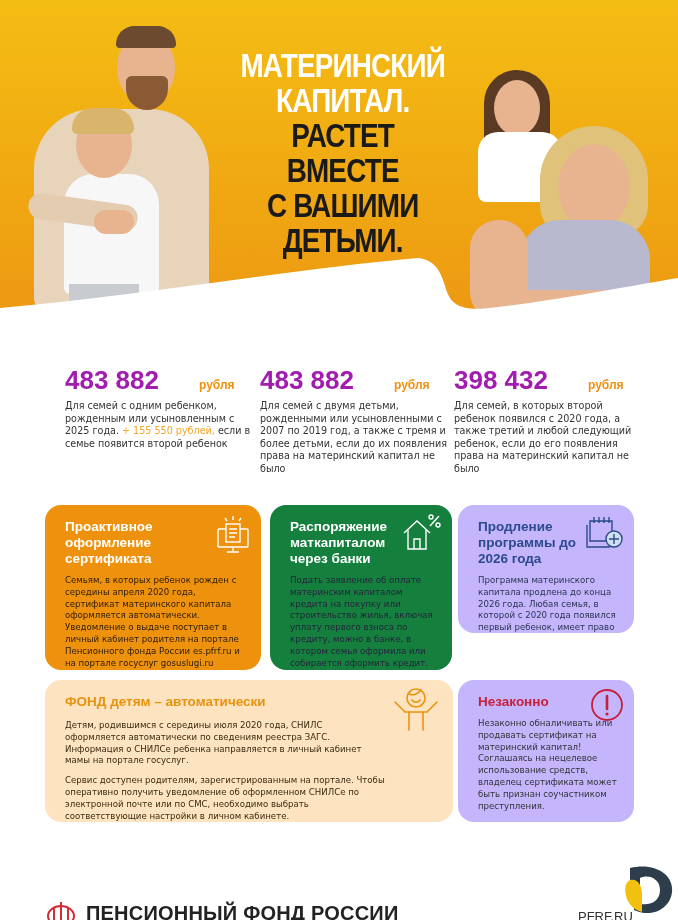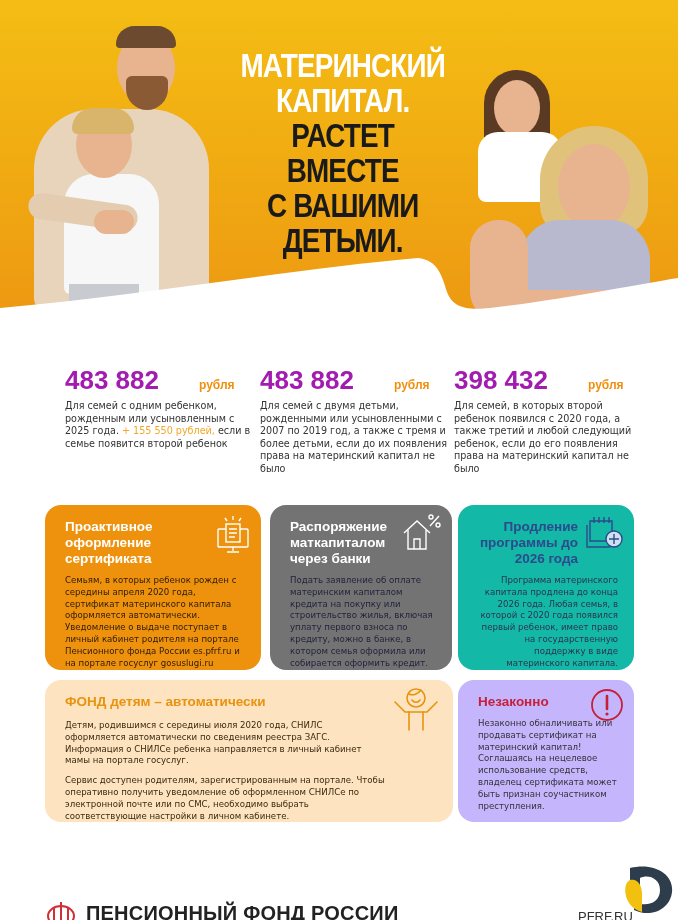--- a/index.html
+++ b/index.html
@@ -29,24 +29,24 @@
 
   
   .card { position: absolute; border-radius: 16px; padding: 14px 16px 10px 20px; overflow: hidden; }
   .card .title { font-family: "Liberation Sans", sans-serif; font-weight: 700; font-size: 13.5px; line-height: 16px; }
   .card .text { font-size: 8.6px; line-height: 11.8px; margin-top: 8px; }
   .card .icon { position: absolute; }
 
   .c1 { left: 45px; top: 505px; width: 216px; height: 165px; background: #ee920d; }
   .c1 .title { color: #fff; }
   .c1 .text { color: #2e1b06; }
-  .c2 { left: 270px; top: 505px; width: 182px; height: 165px; background: #737373; }
+  .c2 { left: 270px; top: 505px; width: 182px; height: 165px; background: #15803d; }
   .c2 .title { color: #fff; }
   .c2 .text { color: #24233d; }
-  .c3 { left: 458px; top: 505px; width: 176px; height: 165px; background: #14b8a6; text-align: right; }
+  .c3 { left: 458px; top: 505px; width: 176px; height: 128px; background: #c4b5fd; }
   .c3 .title { color: #2c4a8c; }
   .c3 .text { color: #2a3550; }
   .c4 { left: 45px; top: 680px; width: 408px; height: 142px; background: #fde3bf; }
   .c4 .title { color: #e8930e; }
   .c4 .text { color: #3a2a10; margin-top: 10px; }
   .c4 .text + .text { margin-top: 8px; }
   .c5 { left: 458px; top: 680px; width: 176px; height: 142px; background: #c4b5fd; }
   .c5 .title { color: #c61f3a; }
   .c5 .text { color: #333; }
 

